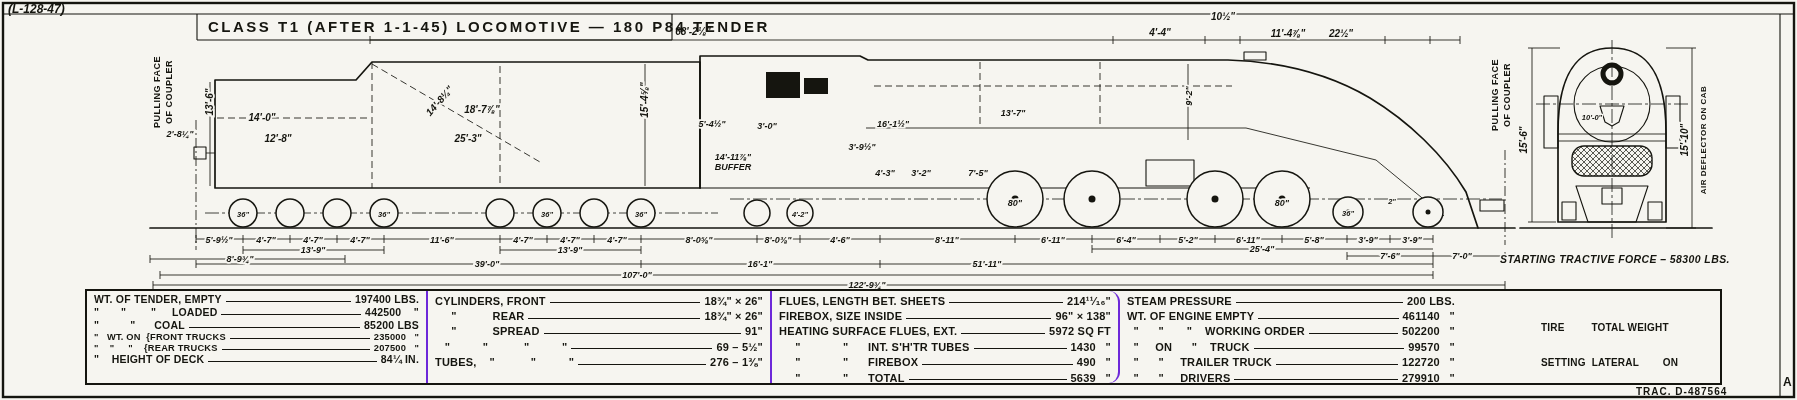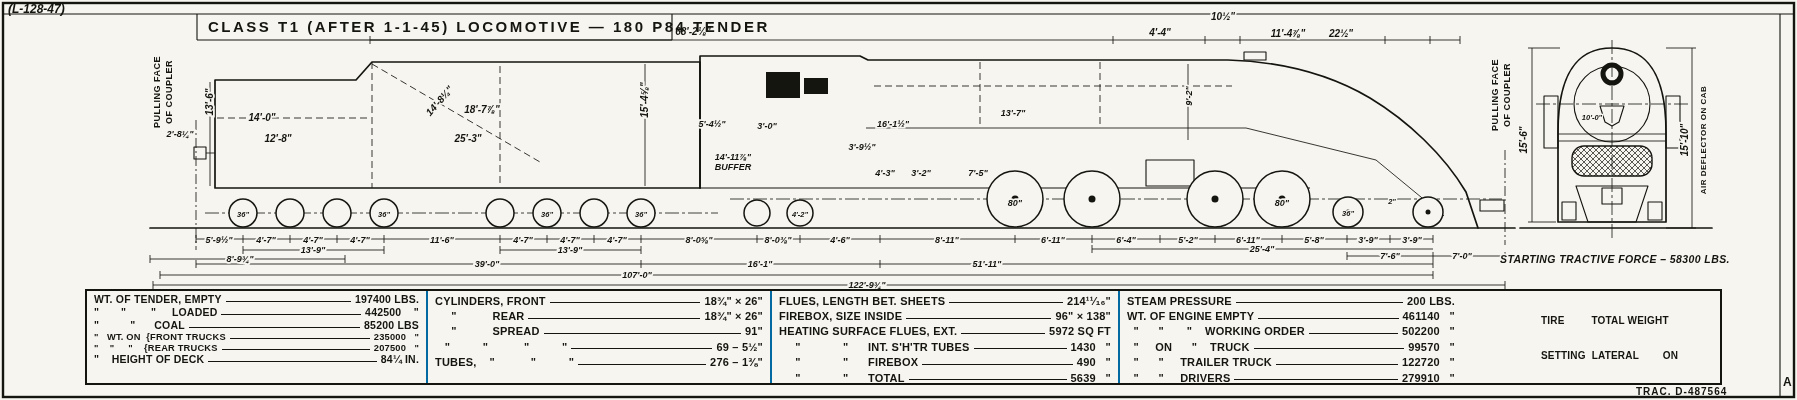--- a/index.html
+++ b/index.html
@@ -31,29 +31,29 @@
         paint-order:stroke;stroke:#f6f5f0;stroke-width:3px}
   .foot{font:700 10px "Liberation Sans",sans-serif;letter-spacing:1px}
   .rev{font:700 12px "Liberation Sans",sans-serif}
   
   .spec{
     position:absolute;left:85px;top:289px;width:1637px;height:96px;
     border:2px solid #15150f;box-sizing:border-box;display:flex;
     font:700 11px "Liberation Sans",sans-serif;letter-spacing:.2px;background:transparent;
   }
   #spec-cols{display:contents}
-  .col{box-sizing:border-box;padding:2px 7px 0 7px;border-right:2px solid #0369a1;overflow:hidden}
+  .col{box-sizing:border-box;padding:2px 7px 0 7px;border-right:2px solid #6d28d9;overflow:hidden}
   .col:last-child,.col.tire{border-right:none}
   .row{display:flex;align-items:center;height:15.4px;white-space:nowrap}
   .lbl{white-space:pre}
   .val{white-space:pre}
   .lead{flex:1;border-top:1.7px solid #15150f;margin:0 4px;min-width:6px;transform:translateY(2px)}
   .col.dense .row{height:12.9px;font-size:10.5px}
   .col.dense .row.half{height:10.6px;font-size:9.3px}
-  .col.tire{padding-top:1px}
+  .col.tire{padding-top:8px}
   .tire-h{font-size:10px;line-height:11.5px;white-space:pre;padding-left:72px}
 </style>
 </head>
 <body>
 
 <div class="sheet">
 <svg id="dwg" width="1797" height="400" viewBox="0 0 1797 400">
 
   <rect x="3" y="3" width="1791" height="394" class="frame"></rect>
   <path d="M3,14H1794 M1780,14V397" class="ol2"></path>
@@ -277,21 +277,21 @@
           <div class="row">
             <span class="lbl">   "          "           "          "</span>
             <span class="lead"></span>
             <span class="val">69 – 5½"</span>
           </div>
           <div class="row">
             <span class="lbl">TUBES,    "           "          "</span>
             <span class="lead"></span>
             <span class="val">276 – 1⅜"</span>
           </div>
-        </div><div class="col" style="flex: 0 0 348px;">
+        </div><div class="col" style="flex: 0 0 348px; border-radius: 11px;">
           <div class="row">
             <span class="lbl">FLUES, LENGTH BET. SHEETS</span>
             <span class="lead"></span>
             <span class="val">214¹¹⁄₁₆"</span>
           </div>
           <div class="row">
             <span class="lbl">FIREBOX, SIZE INSIDE</span>
             <span class="lead"></span>
             <span class="val">96" × 138"</span>
           </div>

